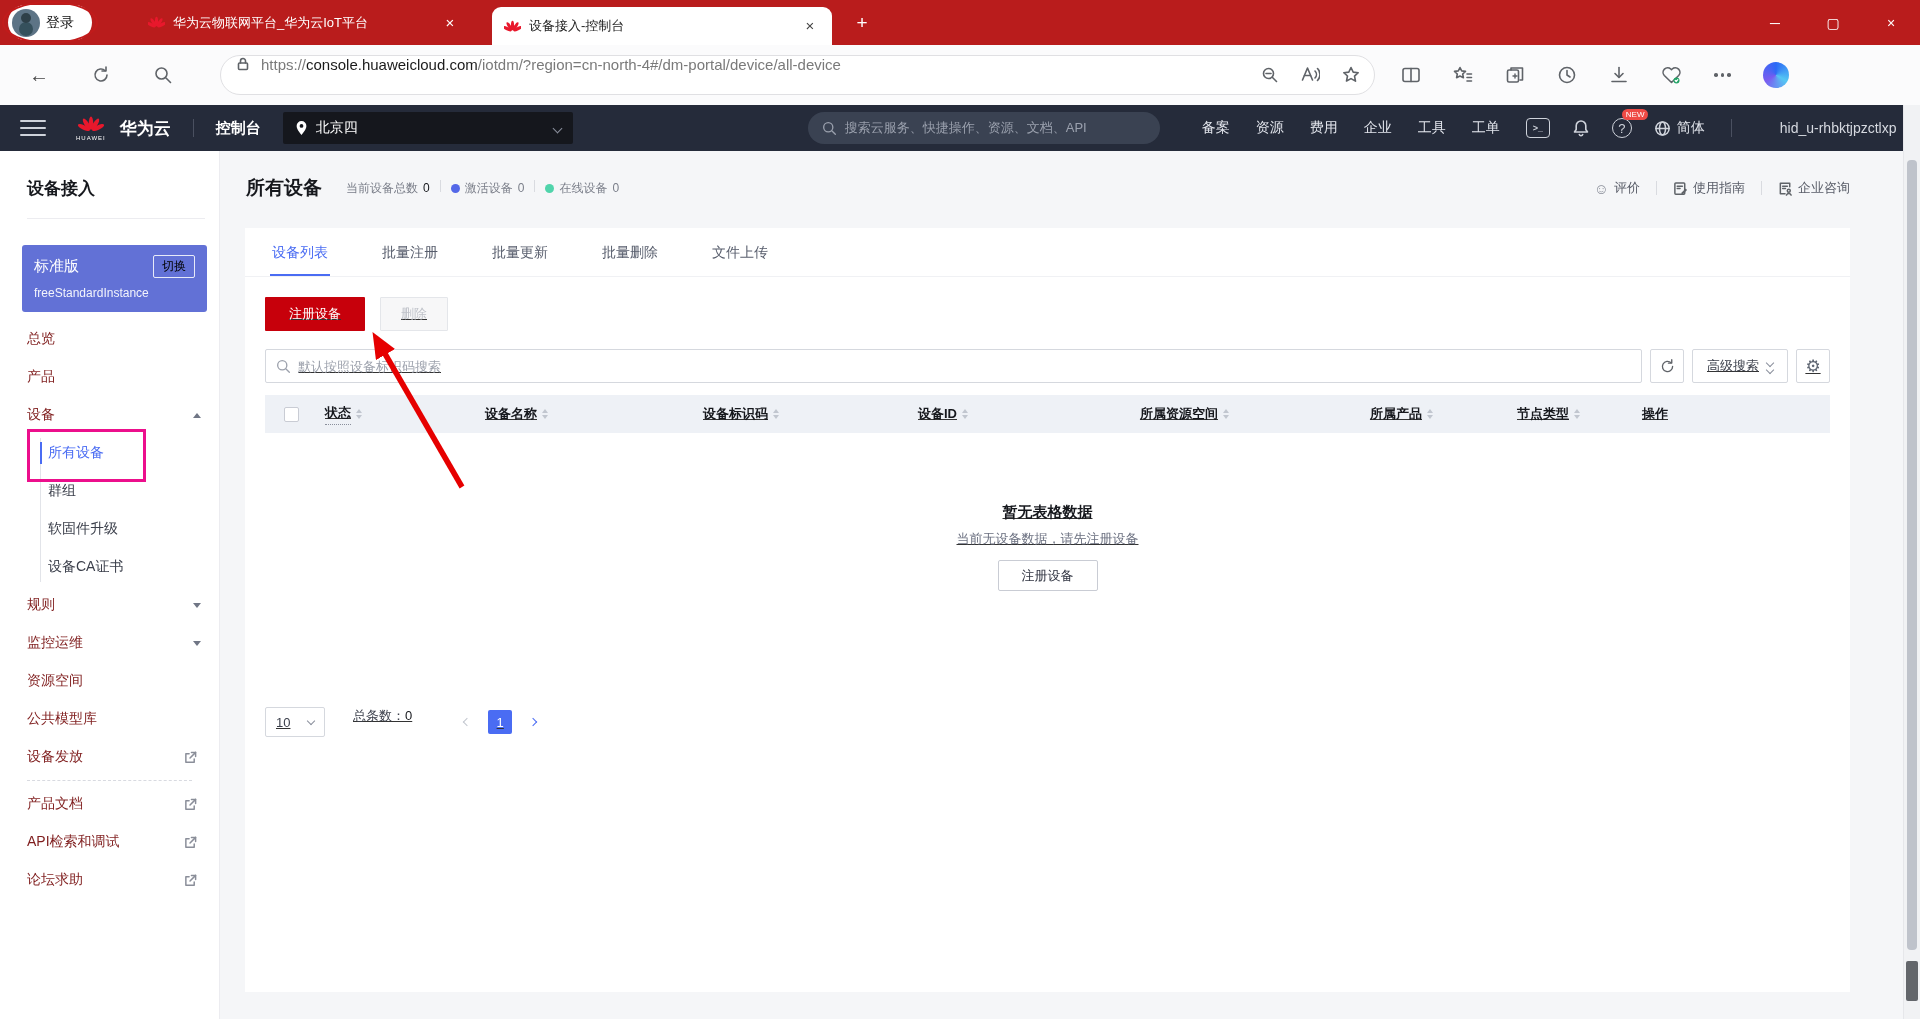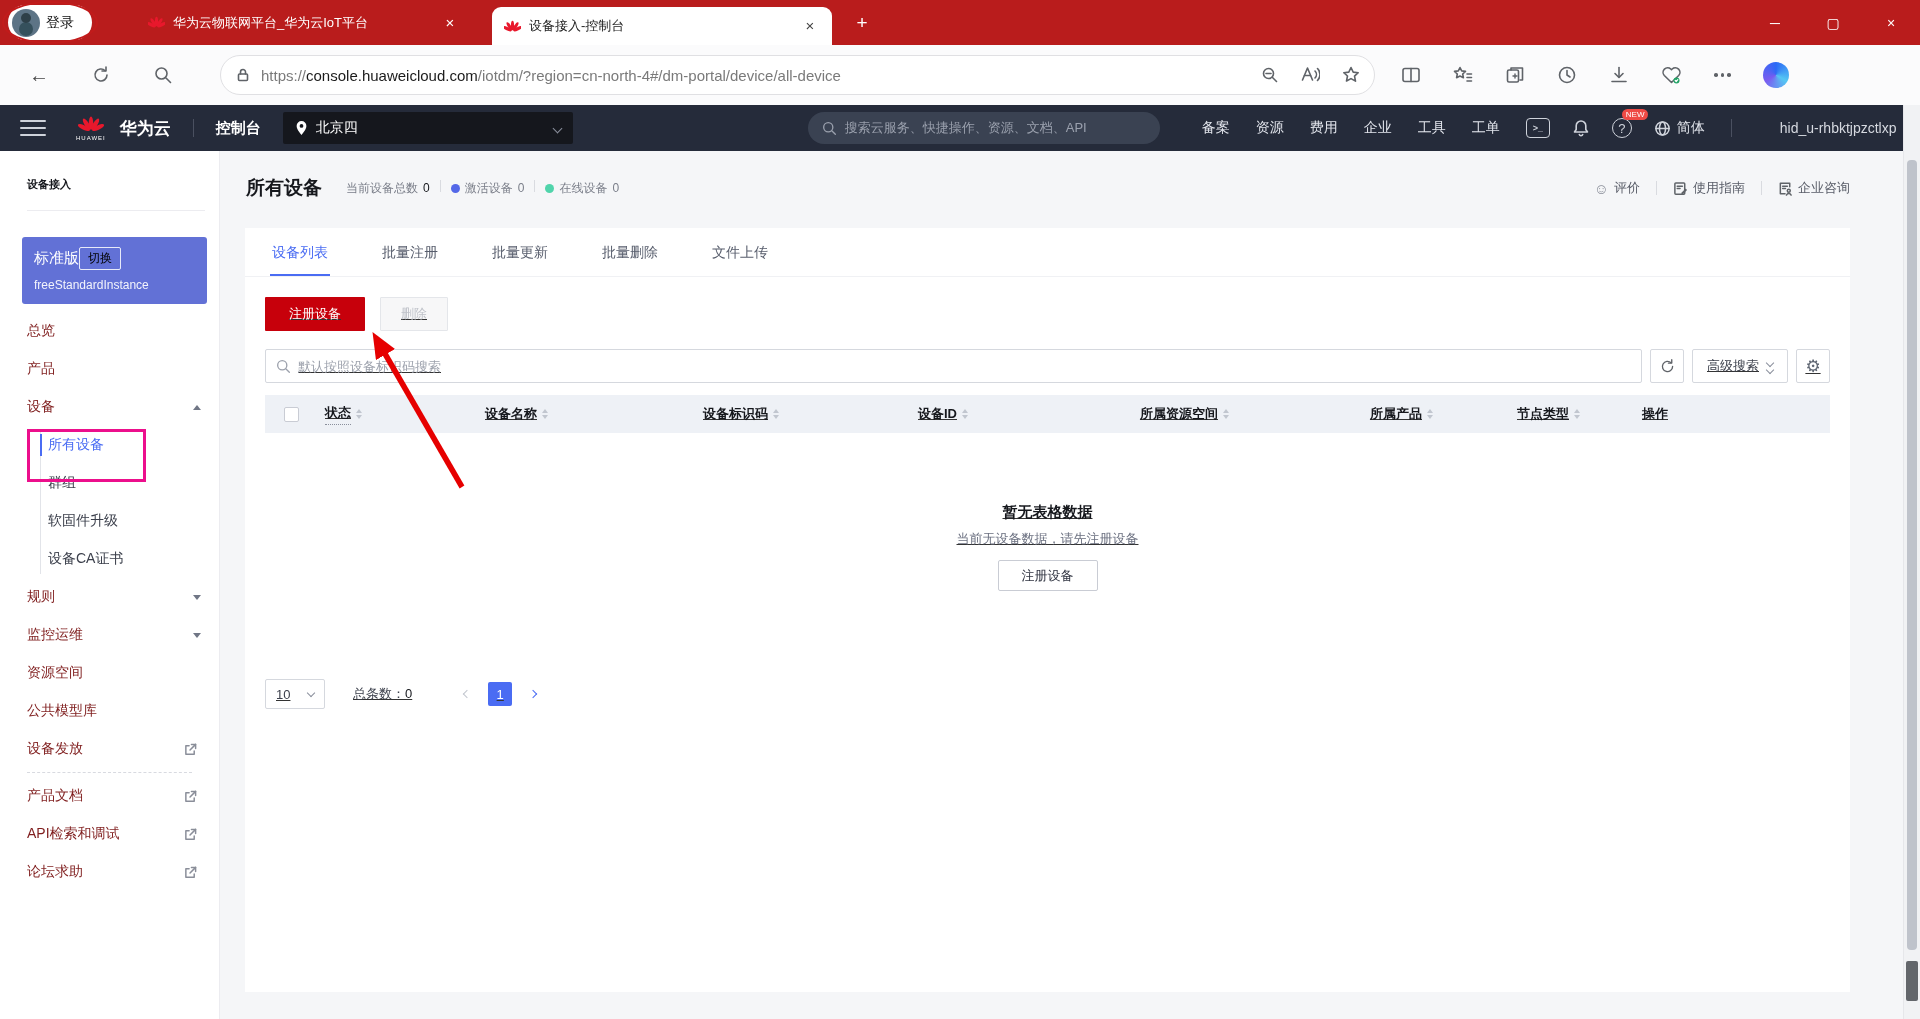--- a/index.html
+++ b/index.html
@@ -23,21 +23,21 @@
   .tab.inactive .tab-close { color:#fff; }
   .tab.active .tab-close { color:#444; }
   .newtab-btn { position:absolute; left:848px; top:10px; width:28px; height:26px; color:#fff; font-size:19px; text-align:center; line-height:25px; cursor:pointer; }
   .win-controls { position:absolute; right:0; top:0; height:45px; display:flex; }
   .win-btn { width:58px; height:45px; display:flex; align-items:center; justify-content:center; color:#fff; font-size:14px; cursor:pointer; }
 
   
   .toolbar { position:absolute; left:0; top:45px; width:1920px; height:60px; background:#fbfbfc; display:flex; align-items:center; }
   .nav-ico { width:34px; height:34px; display:flex; align-items:center; justify-content:center; color:#454545; font-size:20px; cursor:pointer; flex:0 0 auto; }
   .tb-back { margin-left:22px; } .tb-reload{ margin-left:28px; } .tb-search{ margin-left:28px; }
-  .urlbar { margin-left:40px; width:1155px; height:40px; background:#fff; border:1px solid #e0e0e3; border-radius:20px; display:flex; align-items:center; padding:0 14px; }
+  .urlbar { margin-left:40px; width:1155px; height:40px; background:#fff; border:1px solid #e0e0e3; border-radius:20px; display:flex; padding:0 14px; }
   .urlbar .lock { flex:0 0 auto; margin-right:10px; }
   .url-text { flex:1; font-size:15px; color:#7a7a7a; white-space:nowrap; overflow:hidden; }
   .url-text b { color:#1b1b1b; font-weight:normal; }
   .url-icons { display:flex; gap:22px; align-items:center; margin-left:8px; }
   .tb-right { display:flex; align-items:center; gap:32px; margin-left:26px; }
   svg.ic { stroke:#5f6368; fill:none; stroke-width:1.6; stroke-linecap:round; stroke-linejoin:round; display:block; }
   .copilot { width:26px; height:26px; border-radius:50%; background:conic-gradient(#2b69f6,#54c7f3,#7a5cf0,#2b69f6); cursor:pointer; }
   .more-dots { display:flex; gap:3px; cursor:pointer; }
   .more-dots i { width:3.5px; height:3.5px; border-radius:50%; background:#5f6368; }
 
@@ -59,24 +59,24 @@
   .nav-icons > * { cursor:pointer; }
   .cli-box { width:24px; height:20px; border:1.5px solid #cfd3db; border-radius:4px; color:#cfd3db; font-size:9px; font-weight:bold; display:flex; align-items:center; justify-content:center; }
   .help-wrap { position:relative; }
   .help-circle { width:20px; height:20px; border:1.5px solid #cfd3db; border-radius:50%; color:#cfd3db; font-size:13px; display:flex; align-items:center; justify-content:center; }
   .new-badge { position:absolute; top:-9px; left:10px; background:#ef4a45; color:#fff; font-size:8px; padding:1px 4px; border-radius:7px; }
   .locale { display:flex; align-items:center; gap:6px; font-size:14px; color:#e2e5ec; }
   .userid { margin-left:22px; font-size:14px; color:#d6d9e0; cursor:pointer; }
 
   
   .sidebar { position:absolute; left:0; top:151px; width:220px; bottom:0; background:#fff; border-right:1px solid #ececf0; }
-  .sb-title { font-size:11px; font-weight:bold; color:#16181d; padding:26px 0 18px 27px; }
+  .sb-title { font-size:17px; font-weight:bold; color:#16181d; padding:26px 0 18px 27px; }
   .sb-divider { height:1px; background:#ececf0; margin:0 14px 0 27px; }
   .instance-card { margin:26px 12px 0 22px; height:67px; background:#6271d6; border-radius:3px; padding:10px 12px; color:#fff; }
-  .ic-row { display:flex; align-items:center; }
+  .ic-row { display:flex; align-items:center; justify-content:space-between; }
   .ic-row span { font-size:15px; }
   .ic-switch { background:transparent; border:1px solid rgba(255,255,255,.85); color:#000000; font-size:12px; padding:2px 8px; border-radius:2px; cursor:pointer; font-family:inherit; }
   .ic-name { font-size:12px; color:rgba(255,255,255,.92); margin-top:8px; }
   .sb-menu { margin-top:8px; }
   .sb-item { height:38px; display:flex; align-items:center; padding:0 18px 0 27px; font-size:14px; color:#7f1d1d; cursor:pointer; position:relative; }
   .sb-item .grow { flex:1; }
   .sb-sub { position:relative; }
   .sb-sub::before { content:""; position:absolute; left:40px; top:4px; bottom:4px; width:1px; background:#e2e4e9; }
   .sb-subitem { height:38px; display:flex; align-items:center; padding-left:48px; font-size:14px; color:#3c404c; cursor:pointer; position:relative; }
   .sb-subitem.active { color:#4a6cf3; }
@@ -134,21 +134,21 @@
   .sort { display:flex; flex-direction:column; gap:2px; cursor:pointer; }
   .sort i { width:0; height:0; border-left:3.5px solid transparent; border-right:3.5px solid transparent; display:block; }
   .sort .su { border-bottom:4px solid #c1c6cf; }
   .sort .sd { border-top:4px solid #c1c6cf; }
 
   .empty { text-align:center; margin-top:70px; }
   .empty-title { font-size:15px; font-weight:bold; color:#16181d; }
   .empty-sub { font-size:13px; color:#6b7080; margin-top:8px; }
   .empty-btn { margin-top:12px; width:100px; height:31px; background:#fff; border:1px solid #c9ccd4; border-radius:2px; font-size:13px; color:#2f3340; cursor:pointer; font-family:inherit; }
 
-  .pager { display:flex; align-items:center; margin-top:88px; font-size:13px; color:#3c404c; }
+  .pager { display:flex; margin-top:116px; font-size:13px; color:#3c404c; }
   .psize { width:60px; height:30px; border:1px solid #d5d8de; border-radius:2px; display:flex; align-items:center; justify-content:space-between; padding:0 10px; cursor:pointer; }
   .psize .chev { width:6px; height:6px; color:#8a8f9c; margin-top:-2px; }
   .ptotal { margin-left:28px; }
   .pnav { display:flex; align-items:center; gap:10px; margin-left:44px; }
   .pchev { width:22px; height:22px; display:flex; align-items:center; justify-content:center; cursor:pointer; }
   .pchev .chev { width:6px; height:6px; }
   .pchev.prev { color:#c2c6ce; }
   .pchev.next { color:#4a6cf3; }
   .pcur { width:24px; height:24px; background:#4a6cf3; color:#fff; display:flex; align-items:center; justify-content:center; border-radius:2px; font-size:13px; cursor:default; }
 

